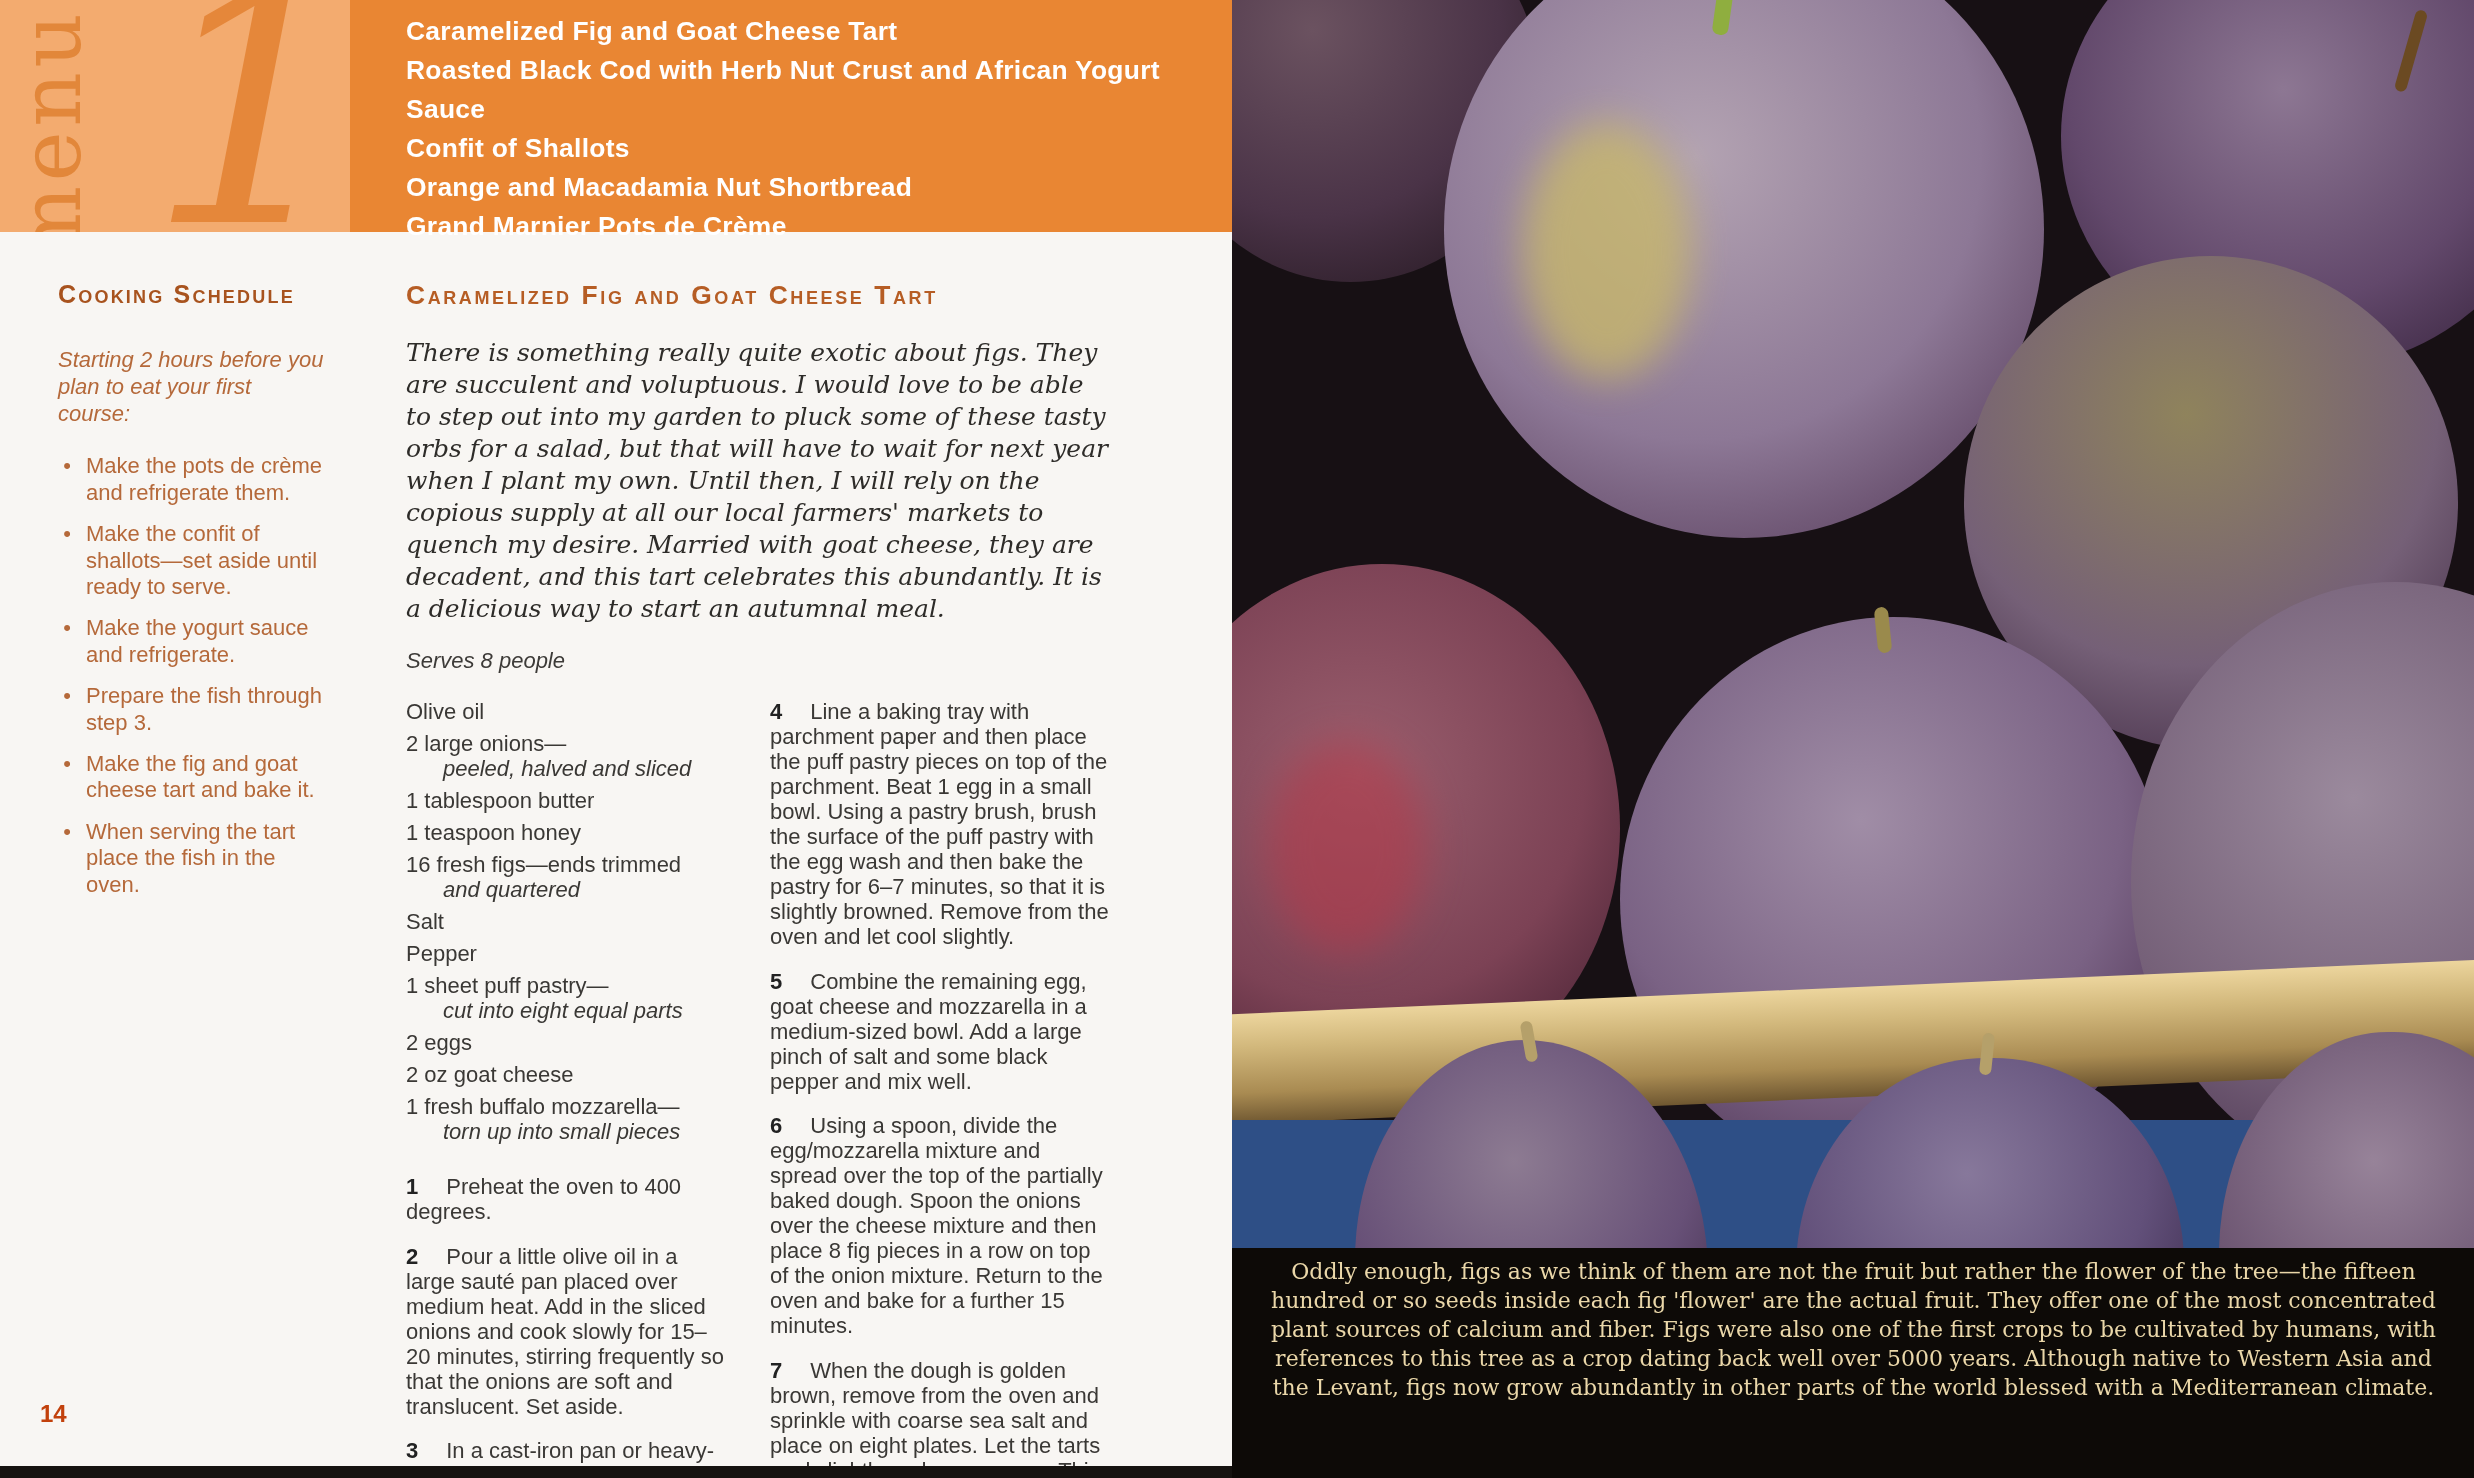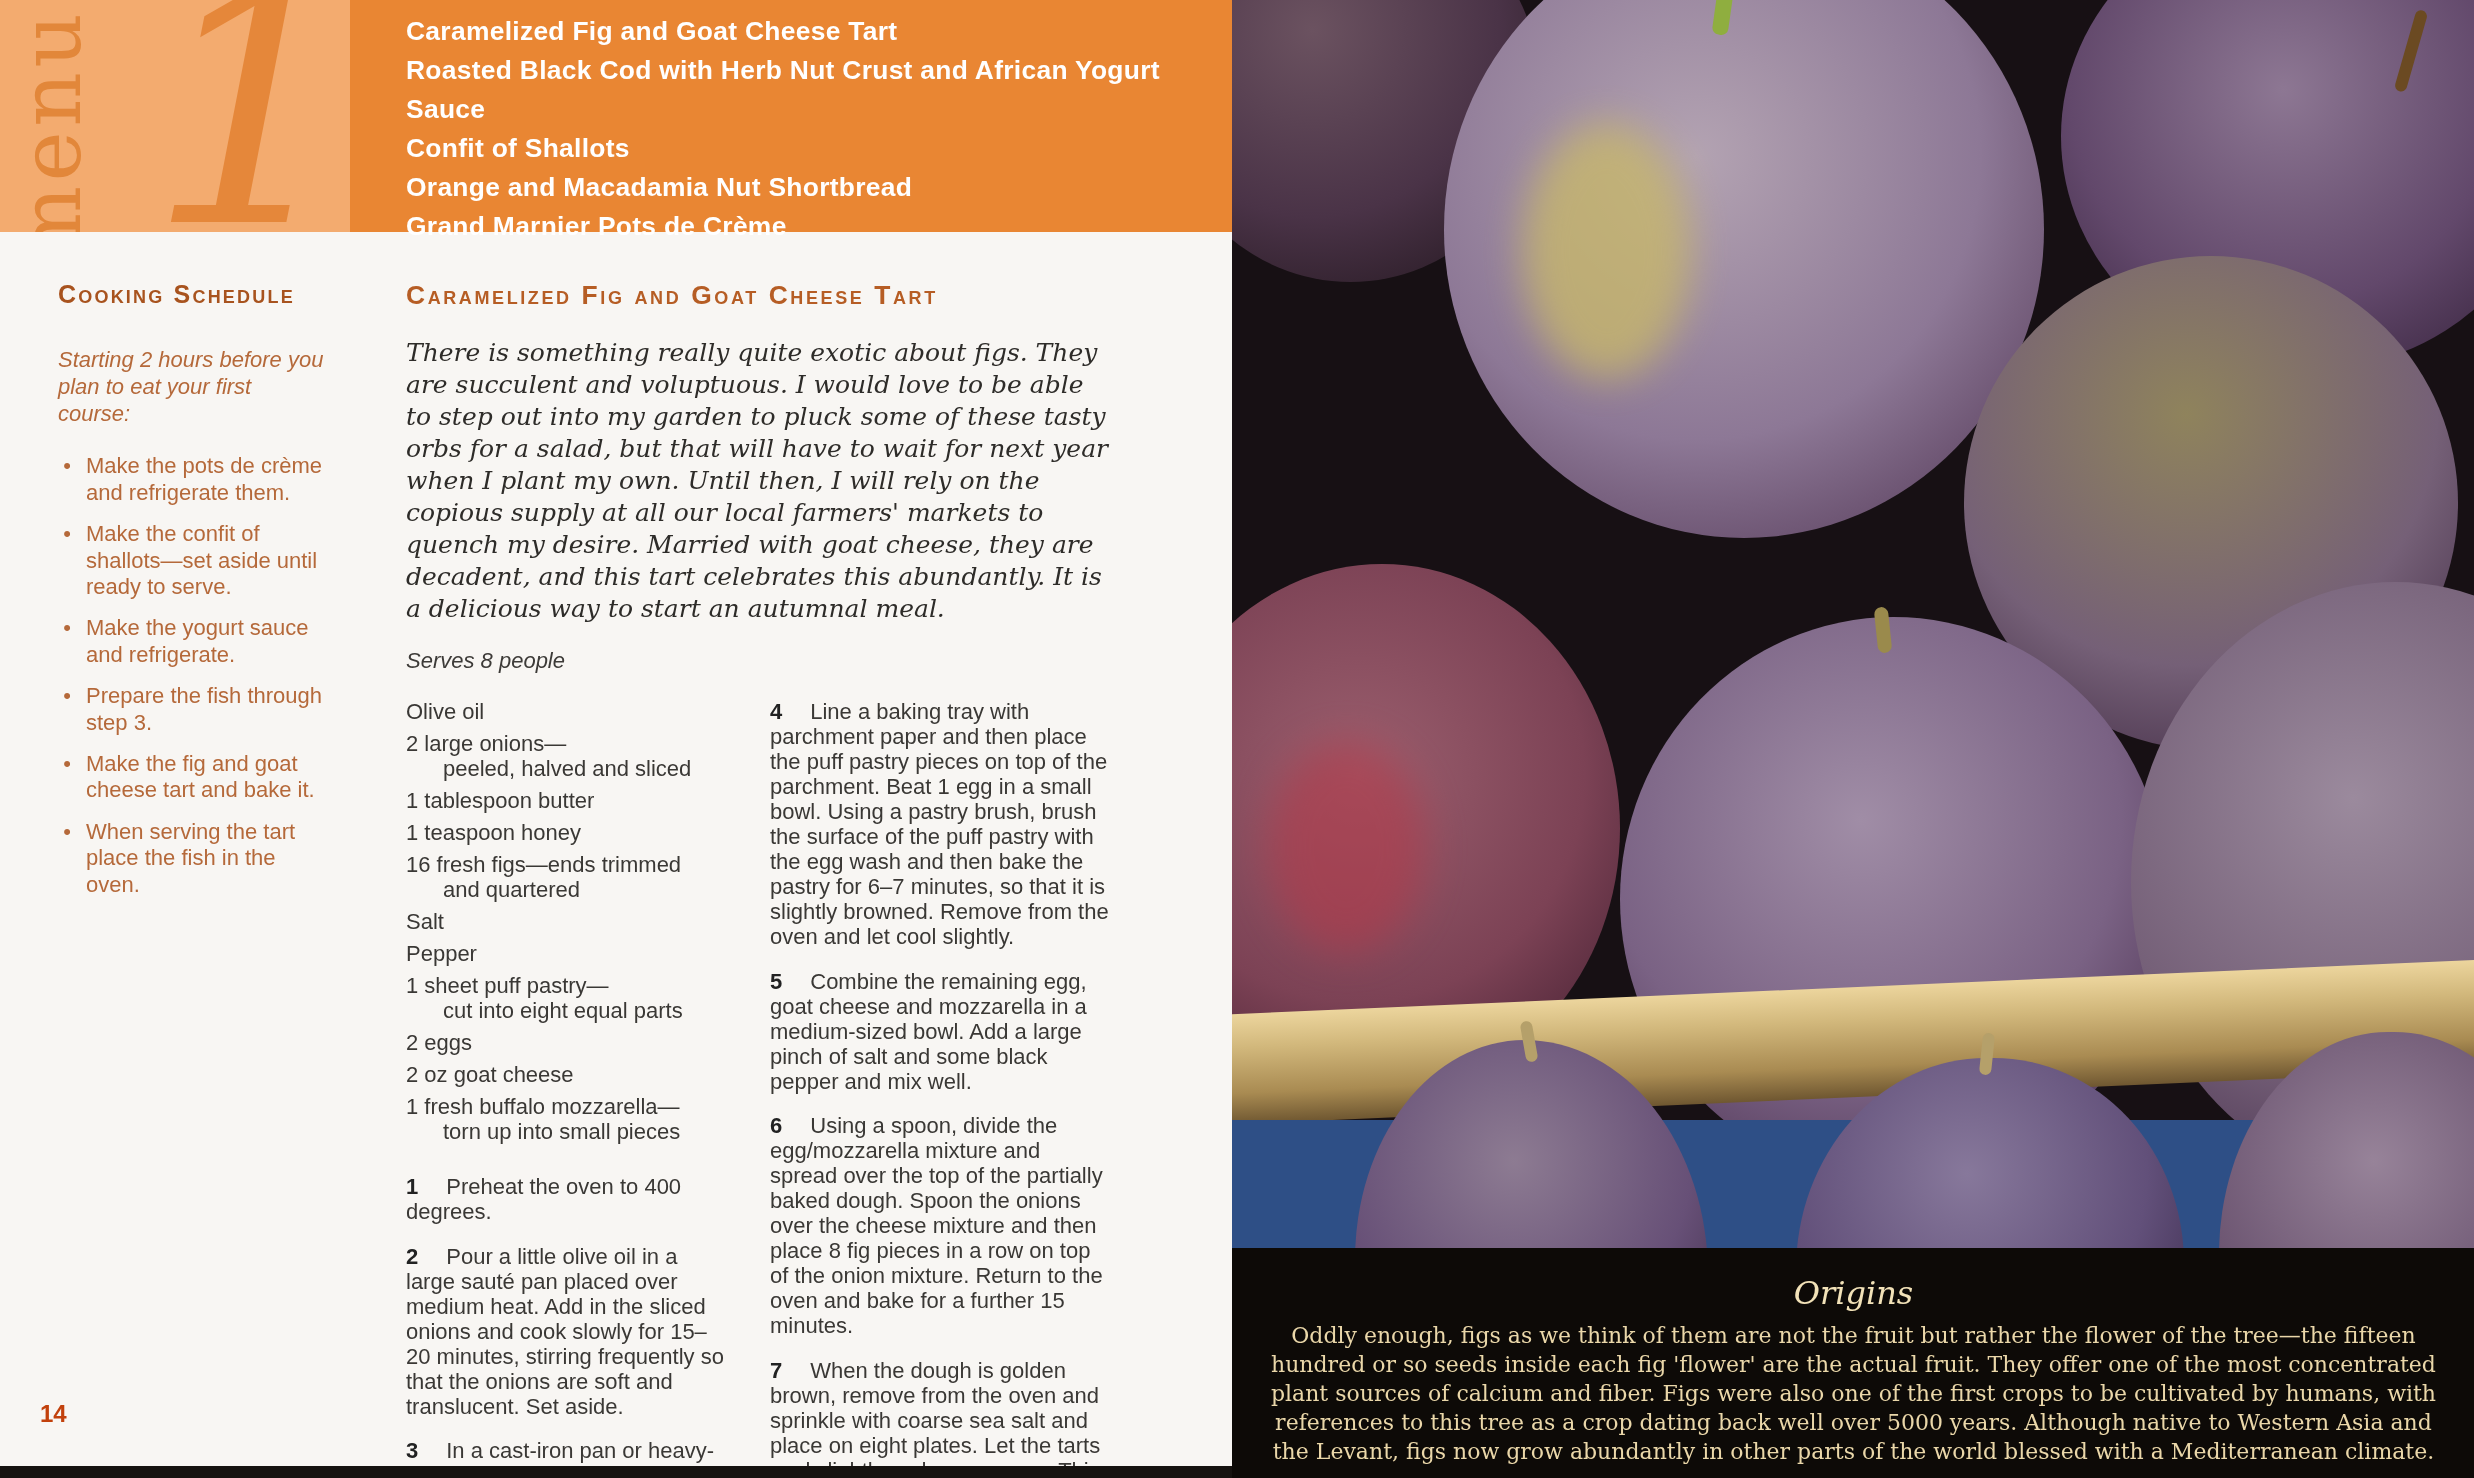--- a/index.html
+++ b/index.html
@@ -32,21 +32,21 @@
   .recipe-title{font-size:26.4px;font-weight:700;font-variant:small-caps;letter-spacing:2.6px;
       color:#b65d24;margin:0;}
   .recipe-intro{margin-top:26.4px;font-family:"DejaVu Serif",serif;font-style:italic;
       font-size:25px;line-height:32px;color:#2e2c29;}
   .serves{margin-top:23px;font-style:italic;font-size:22px;color:#3d3b38;}
   .cols{display:flex;gap:42px;margin-top:25px;}
   .col1{width:322px;}
   .col2{width:341px;}
   .ing{margin-bottom:7px;color:#3a3835;font-size:22px;line-height:25px;}
   .ing .l1{display:block;}
-  .ing .l2{display:block;padding-left:37px;}
+  .ing .l2{display:block;padding-left:37px;font-style:italic;}
   .steps1{margin-top:30px;}
   .step{margin-bottom:19.4px;color:#3a3835;font-size:22px;line-height:25px;}
   .step .num{font-weight:700;color:#222;padding-right:28px;}
 
   .page-number{position:absolute;left:40px;top:1400px;font-size:24px;font-weight:700;color:#c2410c;}
   .bottom-edge{position:absolute;left:0;top:1466px;width:1232px;height:12.3px;background:#161310;}
 
   
   .photo{position:absolute;left:1232px;top:0;width:1243px;height:1248px;background:#171014;overflow:hidden;}
   .fig{position:absolute;border-radius:50%;}
@@ -192,19 +192,18 @@
     <div class="blue-crate"></div>
 
     <div class="fig" style="left:123px;top:1040px;width:353px;height:379px;border-radius:48% 52% 46% 54%/58% 62% 38% 42%;background:radial-gradient(circle at 45% 32%, #8d7b92, #675077 55%, #3f2c4a 88%);"></div>
     <div class="stem" style="left:291px;top:1021px;width:12.3px;height:41px;background:#b5a06a;transform:rotate(-10deg);"></div>
     <div class="fig" style="left:564px;top:1058px;width:388px;height:361px;border-radius:50% 50% 48% 52%/60% 58% 40% 42%;background:radial-gradient(circle at 44% 32%, #87789b, #62507a 55%, #3c2c4e 88%);"></div>
     <div class="stem" style="left:749px;top:1033px;width:12.3px;height:42px;background:#b5a06a;transform:rotate(6deg);"></div>
     <div class="fig" style="left:987px;top:1032px;width:344px;height:379px;border-radius:50% 50% 48% 52%/60% 58% 40% 42%;background:radial-gradient(circle at 45% 34%, #978399, #6e5773 55%, #452f49 88%);"></div>
   </div>
 
   <div class="origins">
-    <div class="origins-title">Origins</div>
     <div class="origins-text">Oddly enough, figs as we think of them are not the fruit but rather the flower of the tree—the fifteen hundred or so seeds inside each fig 'flower' are the actual fruit. They offer one of the most concentrated plant sources of calcium and fiber. Figs were also one of the first crops to be cultivated by humans, with references to this tree as a crop dating back well over 5000 years. Although native to Western Asia and the Levant, figs now grow abundantly in other parts of the world blessed with a Mediterranean climate.</div>
 
   </div>
 
 </div>
 
 
 </body></html>

